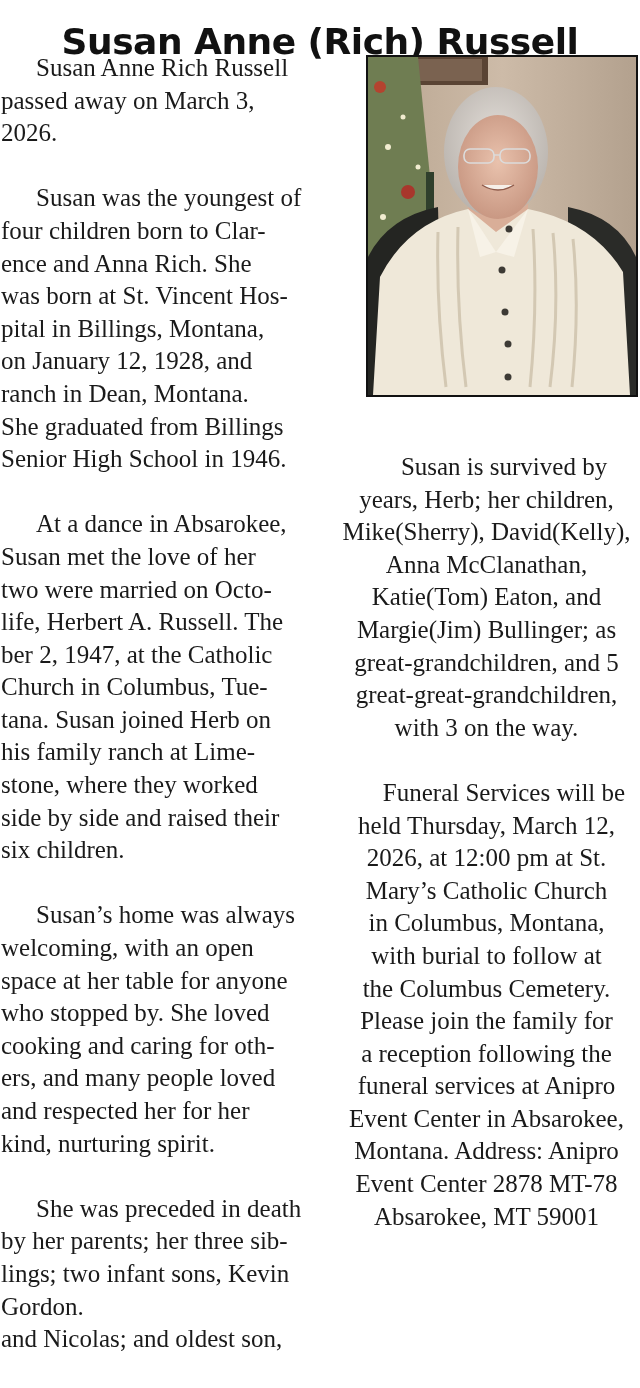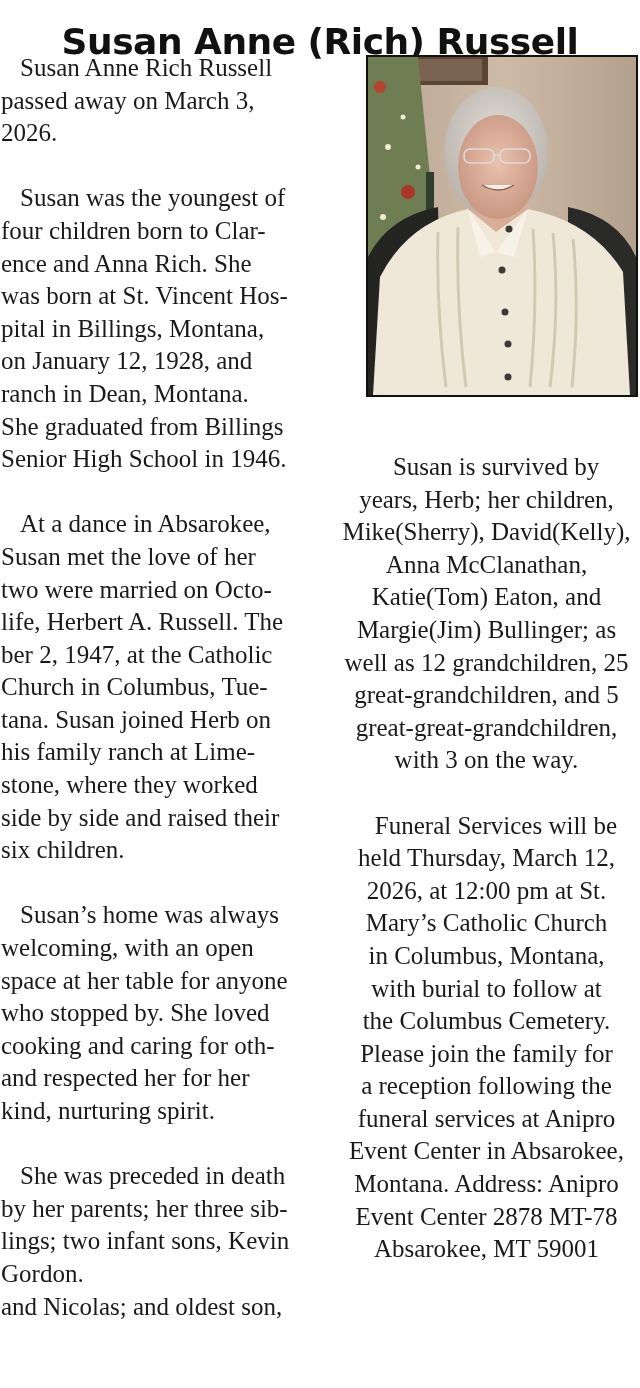--- a/index.html
+++ b/index.html
@@ -46,21 +46,22 @@
       text-align: center;
     }
     .para {
       margin: 0 0 32.6px 0;
     }
     .line {
       display: block;
       white-space: nowrap;
     }
     .indent {
-      padding-left: 19px;
+      padding-left: 13px;
+      margin-left: 22px;
     }
     .photo {
       position: absolute;
       left: 366px;
       top: 55px;
       width: 268px;
       height: 338px;
       border: 2px solid #111;
       overflow: hidden;
       background: #c9b9a6;
@@ -165,41 +166,41 @@
     <span class="line">stone, where they worked</span>
     <span class="line">side by side and raised their</span>
     <span class="line">six children.</span>
   </p>
   <p class="para">
     <span class="line indent">Susan’s home was always</span>
     <span class="line">welcoming, with an open</span>
     <span class="line">space at her table for anyone</span>
     <span class="line">who stopped by. She loved</span>
     <span class="line">cooking and caring for oth-</span>
+    <span class="line">ers, and many people loved</span>
     <span class="line">and respected her for her</span>
     <span class="line">kind, nurturing spirit.</span>
   </p>
   <p class="para">
     <span class="line indent">She was preceded in death</span>
     <span class="line">by her parents; her three sib-</span>
     <span class="line">lings; two infant sons, Kevin</span>
     <span class="line">Gordon.</span>
     <span class="line">and Nicolas; and oldest son,</span>
   </p>
 </div>
 
 <div class="col col-right">
   <p class="para">
     <span class="line indent">Susan is survived by</span>
     <span class="line">years, Herb; her children,</span>
     <span class="line">Mike(Sherry), David(Kelly),</span>
     <span class="line">Anna McClanathan,</span>
     <span class="line">Katie(Tom) Eaton, and</span>
     <span class="line">Margie(Jim) Bullinger; as</span>
-    <span class="line">well as 12 grandchildren, 25</span>
     <span class="line">great-grandchildren, and 5</span>
     <span class="line">great-great-grandchildren,</span>
     <span class="line">with 3 on the way.</span>
   </p>
   <p class="para">
     <span class="line indent">Funeral Services will be</span>
     <span class="line">held Thursday, March 12,</span>
     <span class="line">2026, at 12:00 pm at St.</span>
     <span class="line">Mary’s Catholic Church</span>
     <span class="line">in Columbus, Montana,</span>

